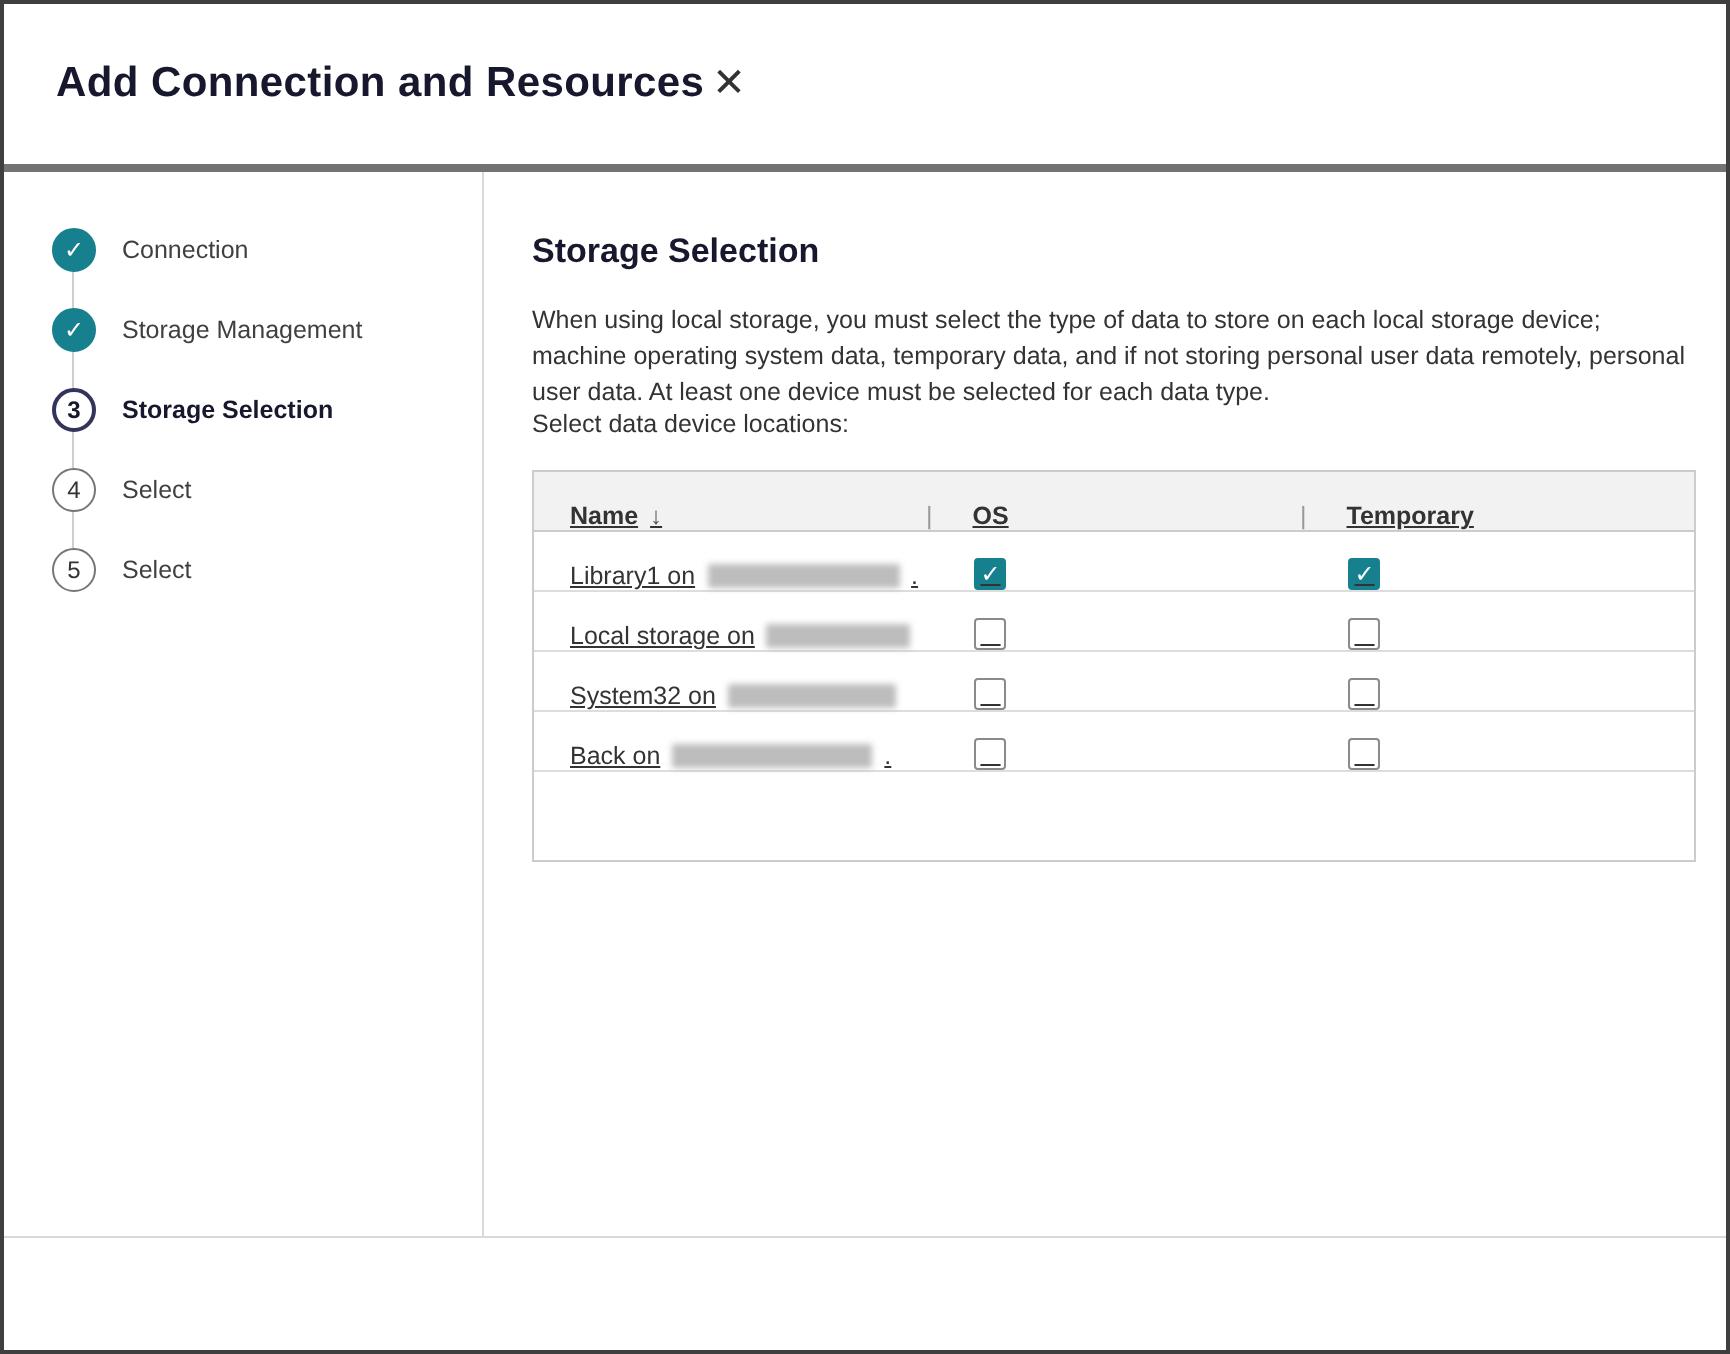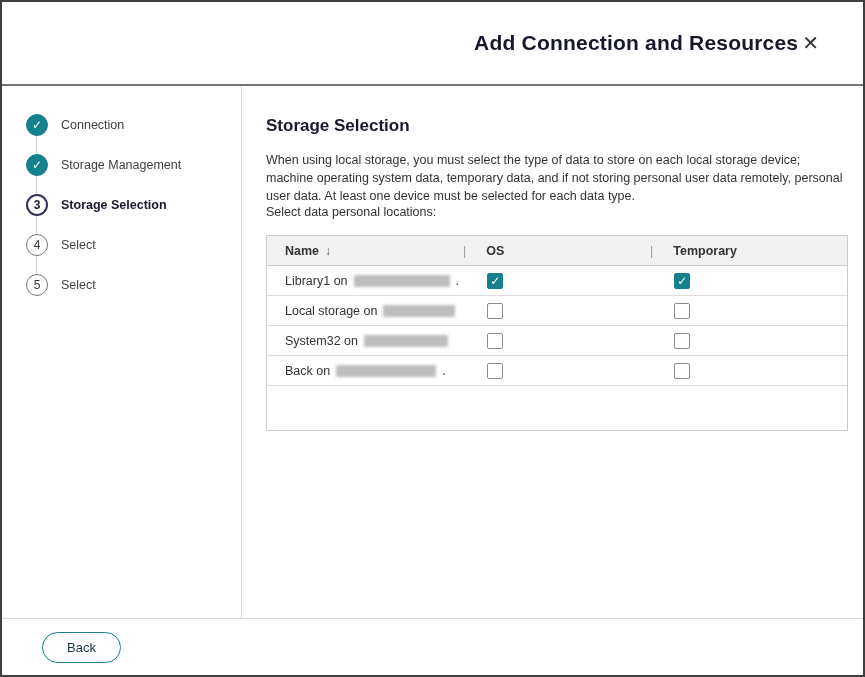--- a/index.html
+++ b/index.html
@@ -11,23 +11,23 @@
   }
   .dialog {
     width: 865px; height: 677px;
     background: #ffffff;
     border: 2px solid #3f3f3f;
     display: flex; flex-direction: column;
   }
   
   .dlg-header {
     height: 84px; flex: 0 0 84px;
-    display: flex; align-items: center; justify-content: flex-end;
+    display: flex; align-items: center; justify-content: flex-start;
     padding: 0 40px 0 26px;
-    border-bottom: 2px solid #737373;
+    border-bottom: 4px solid #737373;
   }
   .dlg-title {
     font-size: 21px; font-weight: bold; color: #17172e;
     letter-spacing: 0.2px;
   }
   .close-btn {
     background: none; border: none; font-size: 20px; color: #333;
     cursor: pointer; line-height: 1; padding: 4px;
     font-family: "Liberation Sans", sans-serif;
   }
@@ -72,21 +72,21 @@
     max-width: 584px; 
   }
   .select-label { font-size: 12.5px; color: #333; margin-bottom: 16px; }
   
   .storage-table {
     width: 582px; height: 196px;
     border: 1px solid #cccccc;
     display: flex; flex-direction: column;
     font-size: 12.5px;
   }
-  .t-row { display: flex; align-items: center; height: 30px; flex: 0 0 30px; }
+  .t-row { display: flex; align-items: flex-end; height: 30px; flex: 0 0 30px; text-decoration: underline; }
   .t-head {
     background: #f2f2f2; border-bottom: 1px solid #cccccc;
     color: #333; font-weight: bold;
   }
   .t-body-row { border-bottom: 1px solid #dddddd; background: #fff; }
   .col-name { flex: 0 0 196px; padding-left: 18px; display: flex; align-items: center; gap: 6px; }
   .col-os { flex: 0 0 187px; display: flex; align-items: center; gap: 10px; }
   .col-temp { flex: 1 1 auto; display: flex; align-items: center; gap: 10px; }
   .pipe { color: #9a9a9a; font-weight: normal; margin-right: 10px; }
   .sort-arrow { color: #555; font-size: 12px; cursor: pointer; }
@@ -161,21 +161,21 @@
 
       <div class="step upcoming">
         <span class="step-circle">5</span>
         <span class="step-label">Select</span>
       </div>
     </div>
 
     <div class="content">
       <div class="content-title">Storage Selection</div>
       <div class="content-desc">When using local storage, you must select the type of data to store on each local storage device; machine operating system data, temporary data, and if not storing personal user data remotely, personal user data. At least one device must be selected for each data type.</div>
-      <div class="select-label">Select data personal locations:</div>
+      <div class="select-label">Select data device locations:</div>
 
       <div class="storage-table">
 
         <div class="t-row t-head">
           <div class="col-name">
             <span>Name</span>
             <span class="sort-arrow">↓</span>
           </div>
           <div class="col-os">
             <span class="pipe">|</span>
@@ -250,16 +250,15 @@
             <span class="checkbox">✓</span>
           </div>
         </div>
 
         <div class="t-empty"></div>
       </div>
     </div>
   </div>
 
   <div class="dlg-footer">
-    <button class="btn btn-outline btn-back">Back</button>
   </div>
 
 </div>
 
 </body></html>

